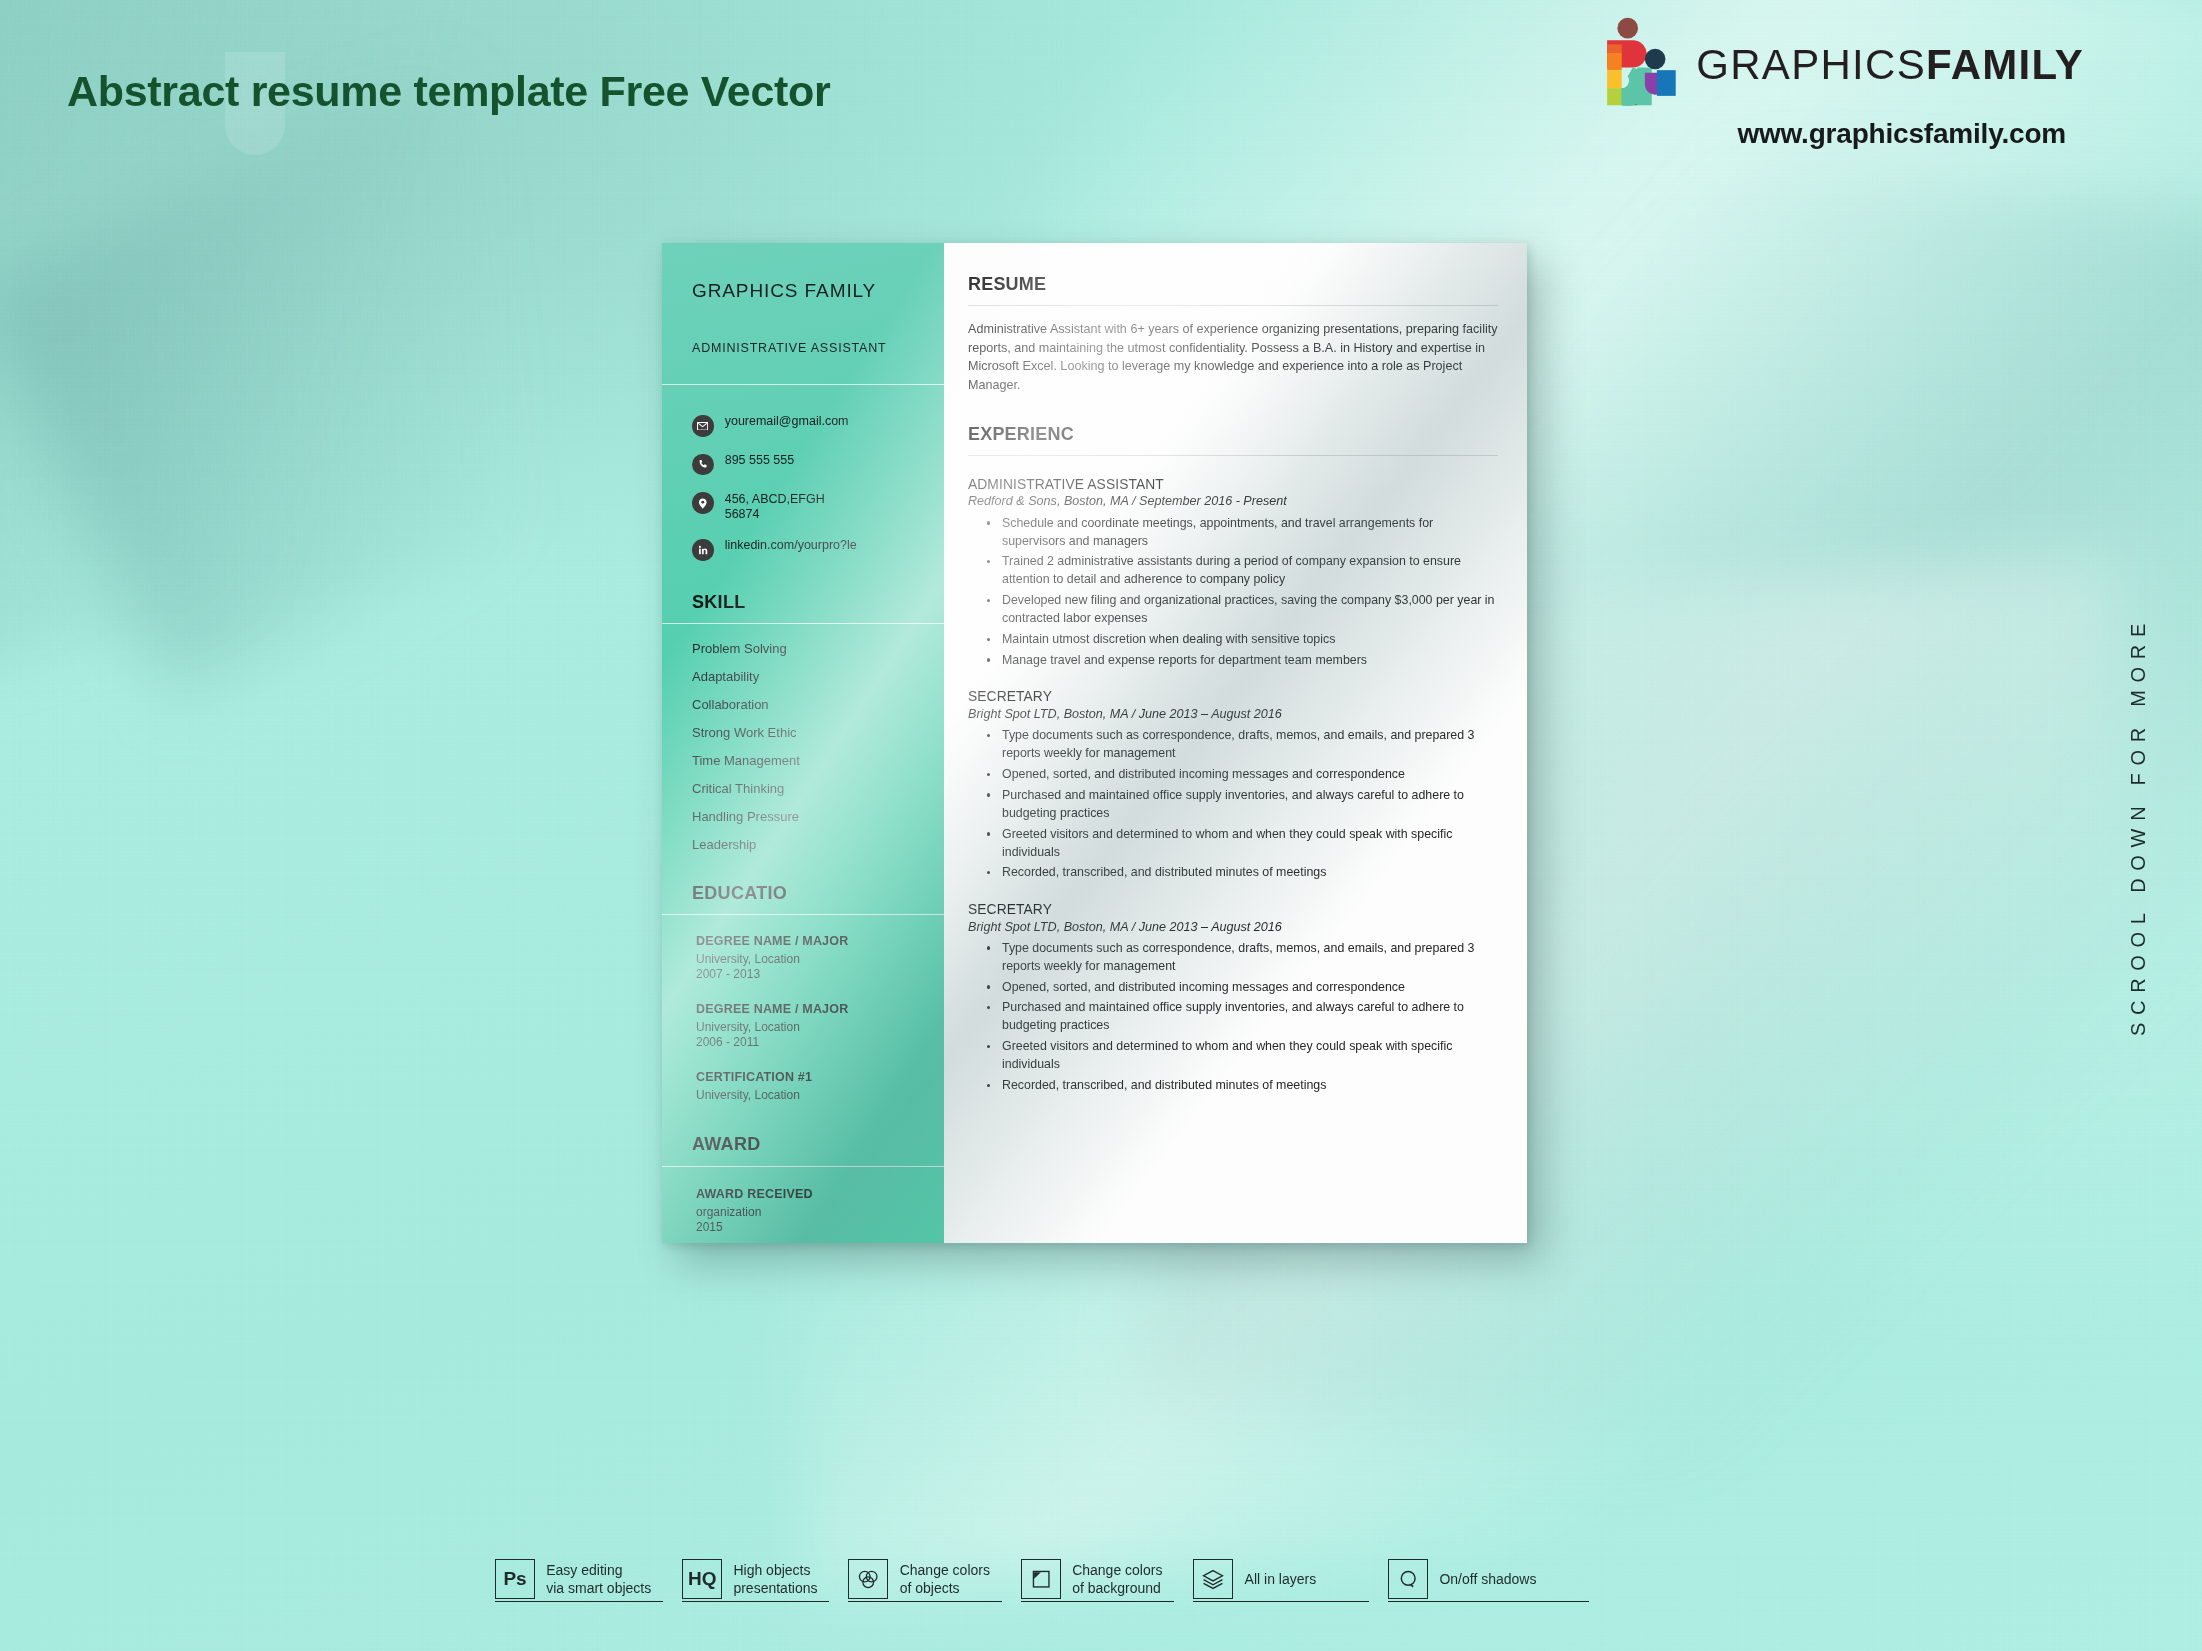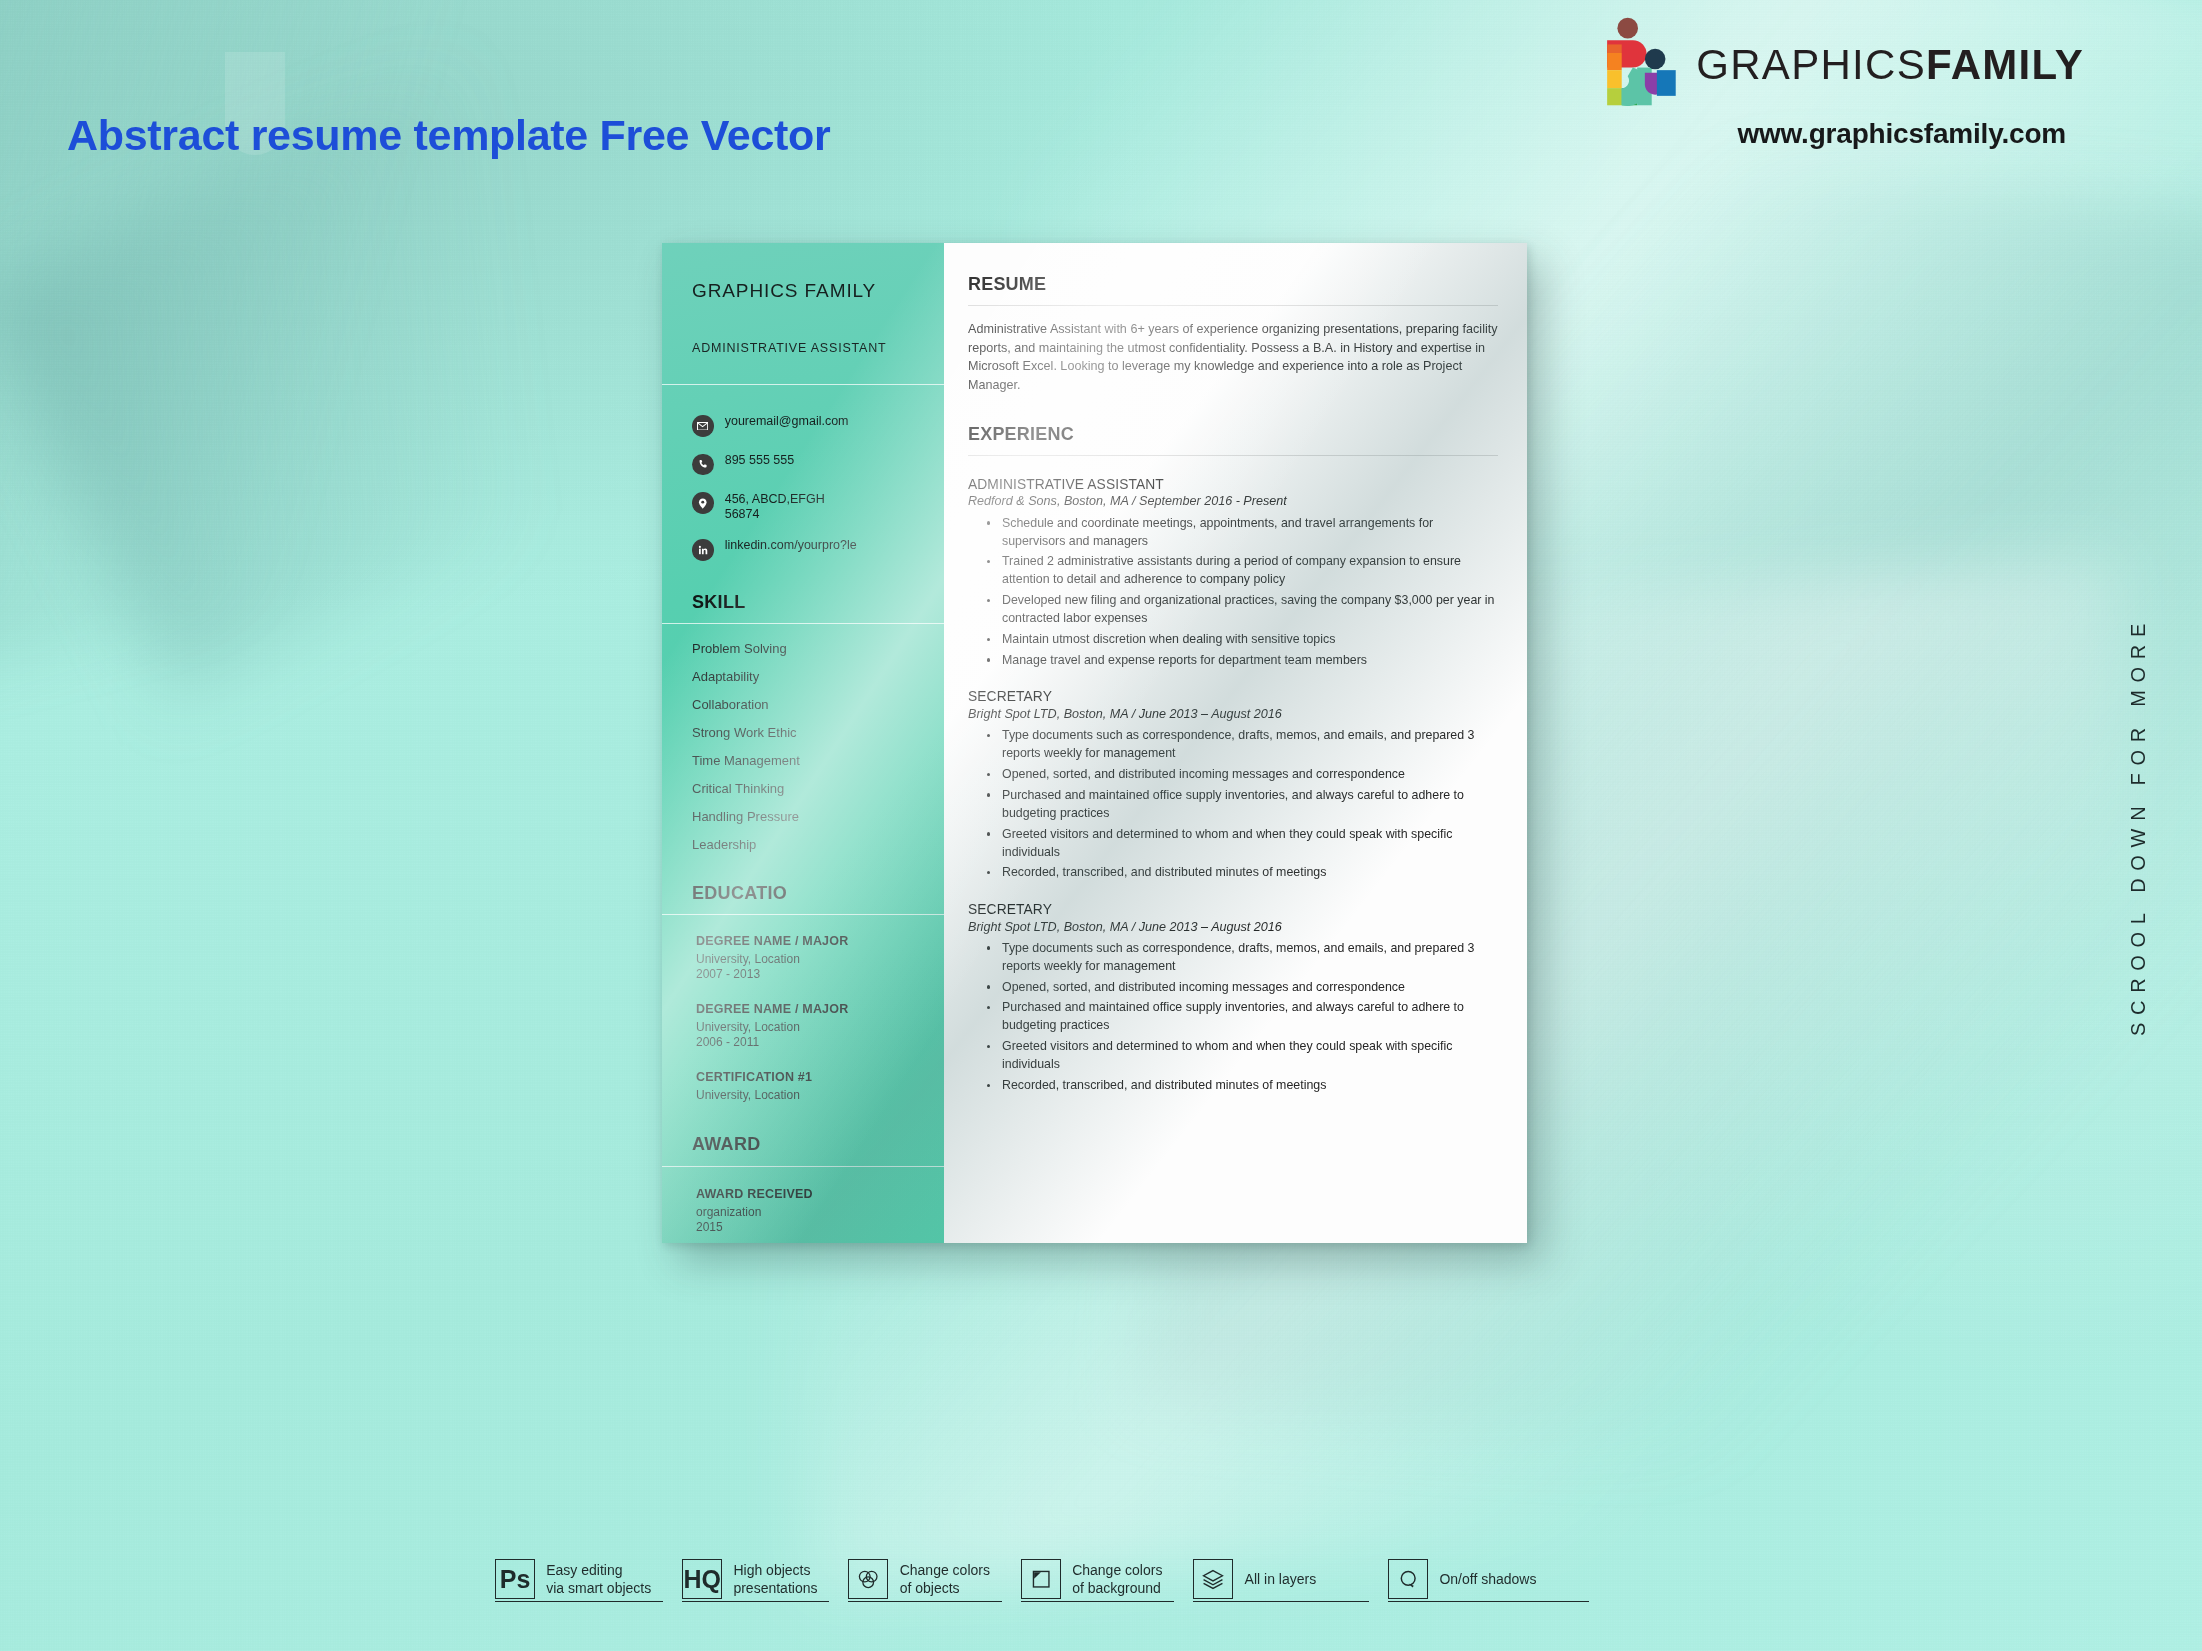--- a/index.html
+++ b/index.html
@@ -70,24 +70,23 @@
     background: rgba(255,255,255,0.13);
     border-radius: 0 0 30px 30px;
   }
 
   
   .page-title {
     position: absolute;
     left: 67px; top: 67px;
     font-size: 43px;
     font-weight: bold;
-    color: #1d4ed8;
+    color: #14532d;
     letter-spacing: -0.3px;
     white-space: nowrap;
-    margin-top: 44px;
   }
 
   .brand {
     position: absolute;
     right: 119px; top: 17px;
     display: flex;
     flex-direction: column;
     align-items: flex-end;
     text-align: right;
   }
@@ -320,21 +319,21 @@
     align-items: stretch;
     border-bottom: 1.7px solid #1f2b2b;
     padding-bottom: 1.7px;
     min-width: 0;
   }
   .f-box {
     width: 40px; height: 40px;
     flex: 0 0 40px;
     border: 1.7px solid #1f2b2b;
     display: flex; align-items: center; justify-content: center;
-    font-size: 25px;
+    font-size: 19px;
     font-weight: bold;
     color: #1f2b2b;
     background: transparent;
   }
   .f-label {
     padding: 1.7px 12px 0 11.2px;
     font-size: 14px;
     line-height: 1.28;
     color: #1f2b2b;
     white-space: pre-line;

